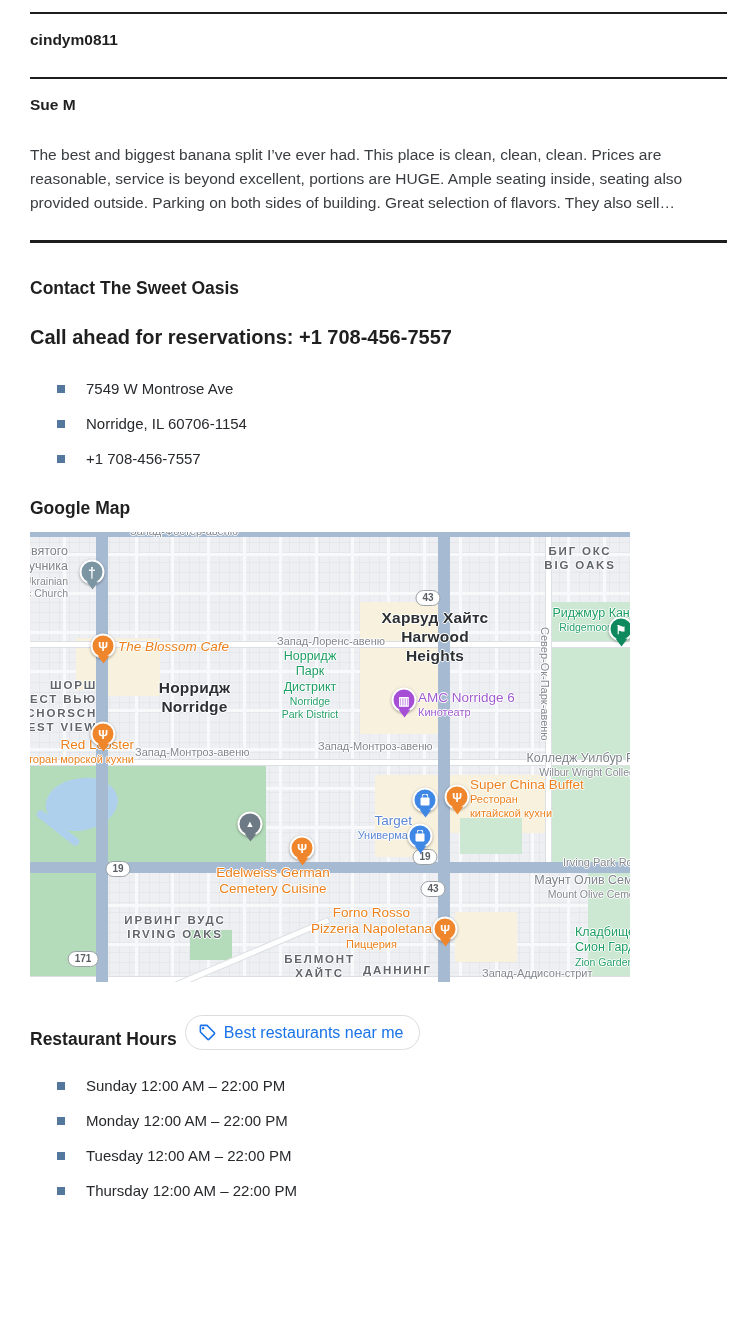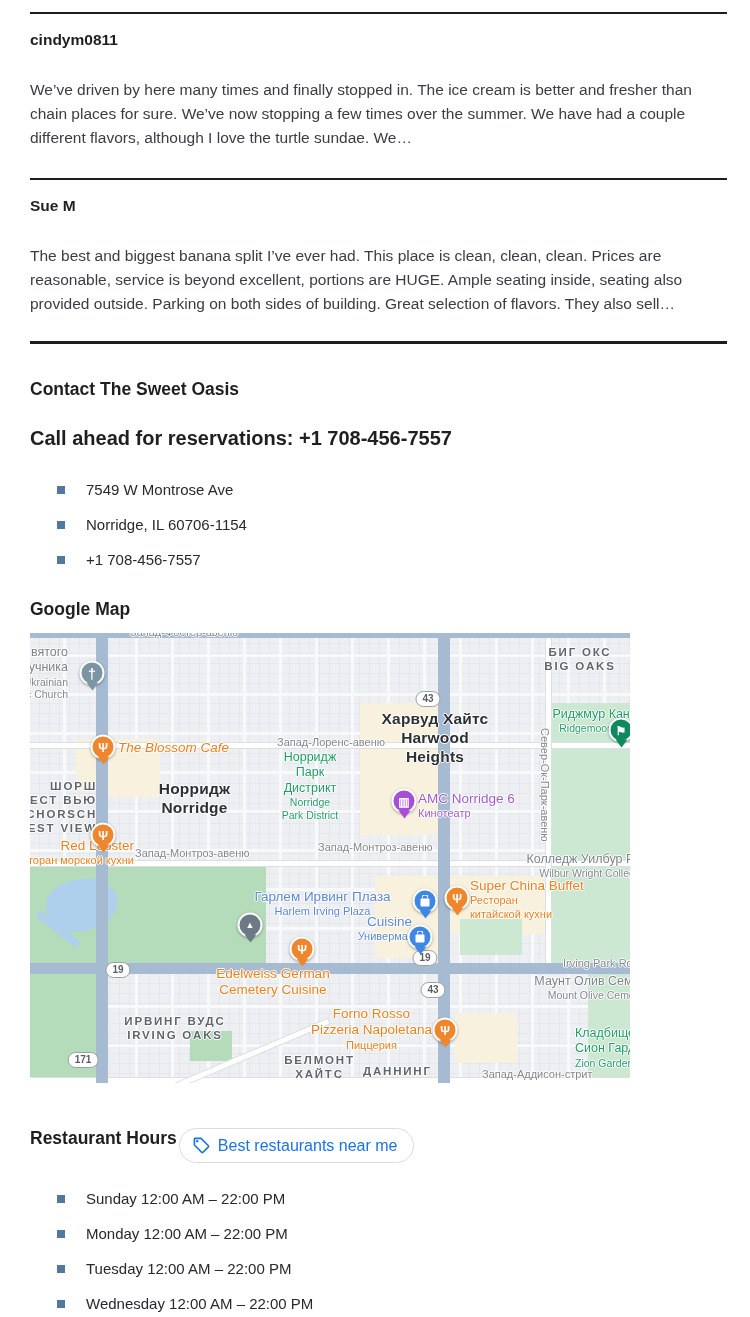--- a/index.html
+++ b/index.html
@@ -19,21 +19,21 @@
   h1.call-h { font-size: 20px; font-weight: bold; color:#1f1f1f; margin-top: 27px; }
   ul.sq-list { list-style: none; margin-top: 30px; }
   ul.sq-list li {
     position: relative; padding-left: 56px; font-size: 15px; color:#27292c;
     line-height: 20px; margin-bottom: 15px; min-height: 16px;
   }
   ul.sq-list li::before {
     content:""; position:absolute; left:27px; top:6px; width:8px; height:8px; background:#54779e;
   }
   h2.map-h { font-size: 17.5px; font-weight: bold; color:#1f1f1f; margin-top: 29px; }
-  .hours-row { display:flex; align-items:flex-start; gap:2px; margin-top: 45px; }
+  .hours-row { display:flex; align-items:flex-end; gap:8px; margin-top: 33px; }
   h2.hours-h { font-size: 17.5px; font-weight: bold; color:#1f1f1f; }
   .chip {
     display:inline-flex; align-items:center; gap:7px; height:35px; padding:0 16px 0 12px;
     border:1px solid #dadce0; border-radius:18px; background:#fff; cursor:pointer;
     font-size:16px; color:#1a73e8; font-family:"Liberation Sans",sans-serif;
   }
   .chip svg { flex: none; }
   ul.hours-list { margin-top: 26px; }
 
   
@@ -93,21 +93,20 @@
     border:1.5px solid #fff; border-bottom:none; border-radius:4px 4px 0 0;
   }
 </style>
 </head>
 <body>
 
 <div class="content">
 
   <hr class="sep first">
   <div class="review-author">cindym0811</div>
-  <p class="review-text">We’ve driven by here many times and finally stopped in. The ice cream is better and fresher than chain places for sure. We’ve now stopping a few times over the summer. We have had a couple different flavors, although I love the turtle sundae. We…</p>
 
   <hr class="sep mid">
   <div class="review-author">Sue M</div>
   <p class="review-text">The best and biggest banana split I’ve ever had. This place is clean, clean, clean. Prices are reasonable, service is beyond excellent, portions are HUGE. Ample seating inside, seating also provided outside. Parking on both sides of building. Great selection of flavors. They also sell…</p>
 
   <hr class="sep thick">
 
   <h2 class="contact-h">Contact The Sweet Oasis</h2>
   <h1 class="call-h">Call ahead for reservations: +1 708-456-7557</h1>
 
@@ -205,31 +204,27 @@
       <div class="ml street" style="left: 105px; top: 214px;">
         <div class="m">Запад-Монтроз-авеню</div>
       </div>
       <div class="ml street" style="left: 288px; top: 208px;">
         <div class="m">Запад-Монтроз-авеню</div>
       </div>
       <div class="ml cem" style="left: 460px; top: 219px; width: 200px; text-align: center;">
         <div class="m">Колледж Уилбур Райт</div>
         <div class="s">Wilbur Wright College</div>
       </div>
-      <div class="ml poiBlue" style="left: 205px; top: 256px; width: 175px; text-align: center;">
-        <div class="m">Гарлем Ирвинг Плаза</div>
-        <div class="s">Harlem Irving Plaza</div>
-      </div>
       <div class="ml poiOrange" style="left: 440px; top: 245px;">
         <div class="m">Super China Buffet</div>
         <div class="s">Ресторан</div>
         <div class="s">китайской кухни</div>
       </div>
       <div class="ml poiBlue" style="left: 282px; top: 281px; width: 100px; text-align: right;">
-        <div class="m">Cuisine</div>
+        <div class="m">Target</div>
         <div class="s">Универмаг</div>
       </div>
       <div class="ml street" style="left: 533px; top: 324px;">
         <div class="m">Irving Park Rd</div>
       </div>
       <div class="ml cem" style="left: 495px; top: 341px; width: 150px; text-align: center;">
         <div class="m">Маунт Олив Семетери</div>
         <div class="s">Mount Olive Cemetery</div>
       </div>
       <div class="ml poiOrange" style="left: 178px; top: 333px; width: 130px; text-align: center;">
@@ -310,17 +305,16 @@
         </svg>
       </span>
       <span>Best restaurants near me</span>
     </button>
   </div>
 
   <ul class="sq-list hours-list">
       <li>Sunday 12:00 AM – 22:00 PM</li>
       <li>Monday 12:00 AM – 22:00 PM</li>
       <li>Tuesday 12:00 AM – 22:00 PM</li>
-      <li>Wednesday 12:00 AM – 22:00 PM</li>
       <li>Thursday 12:00 AM – 22:00 PM</li>
     </ul>
 
 </div>
 
 </body></html>

